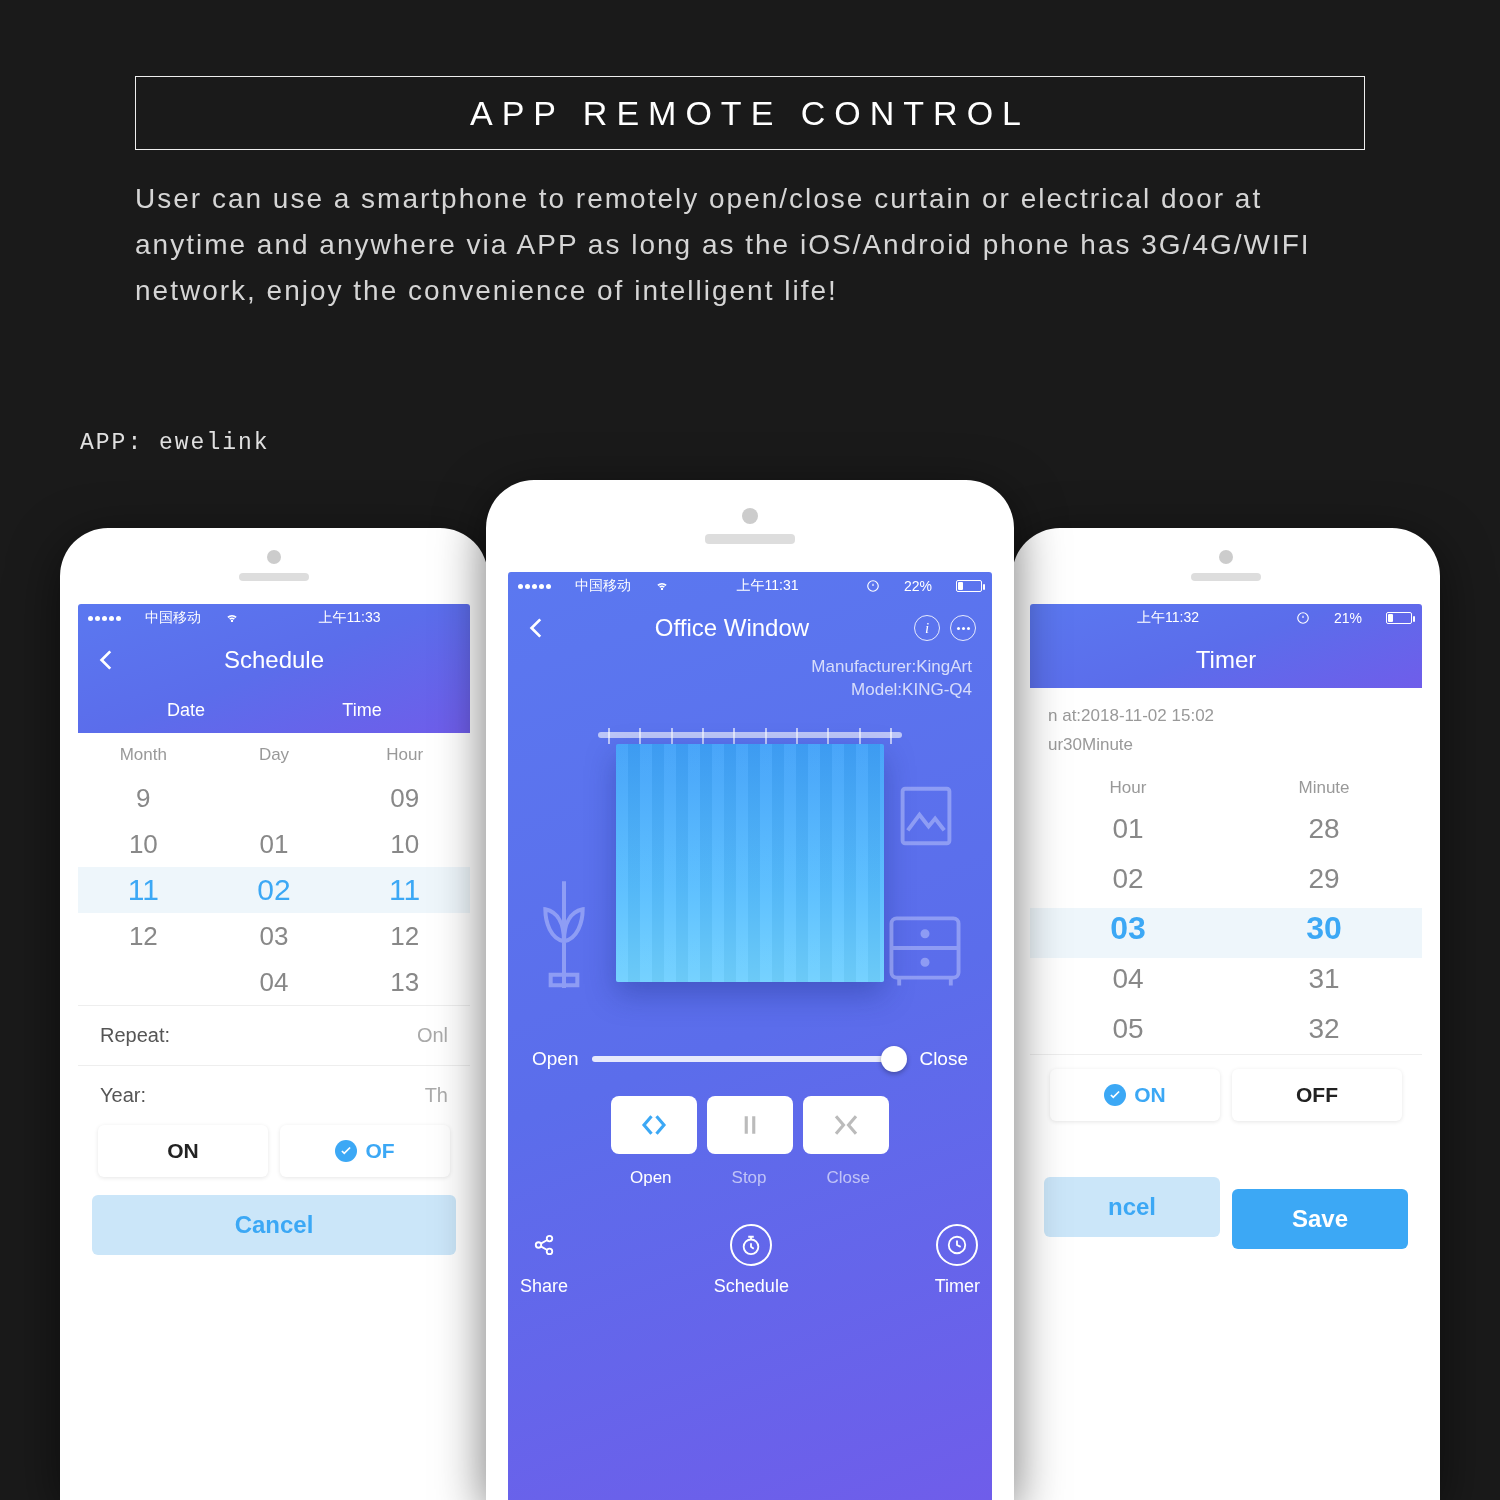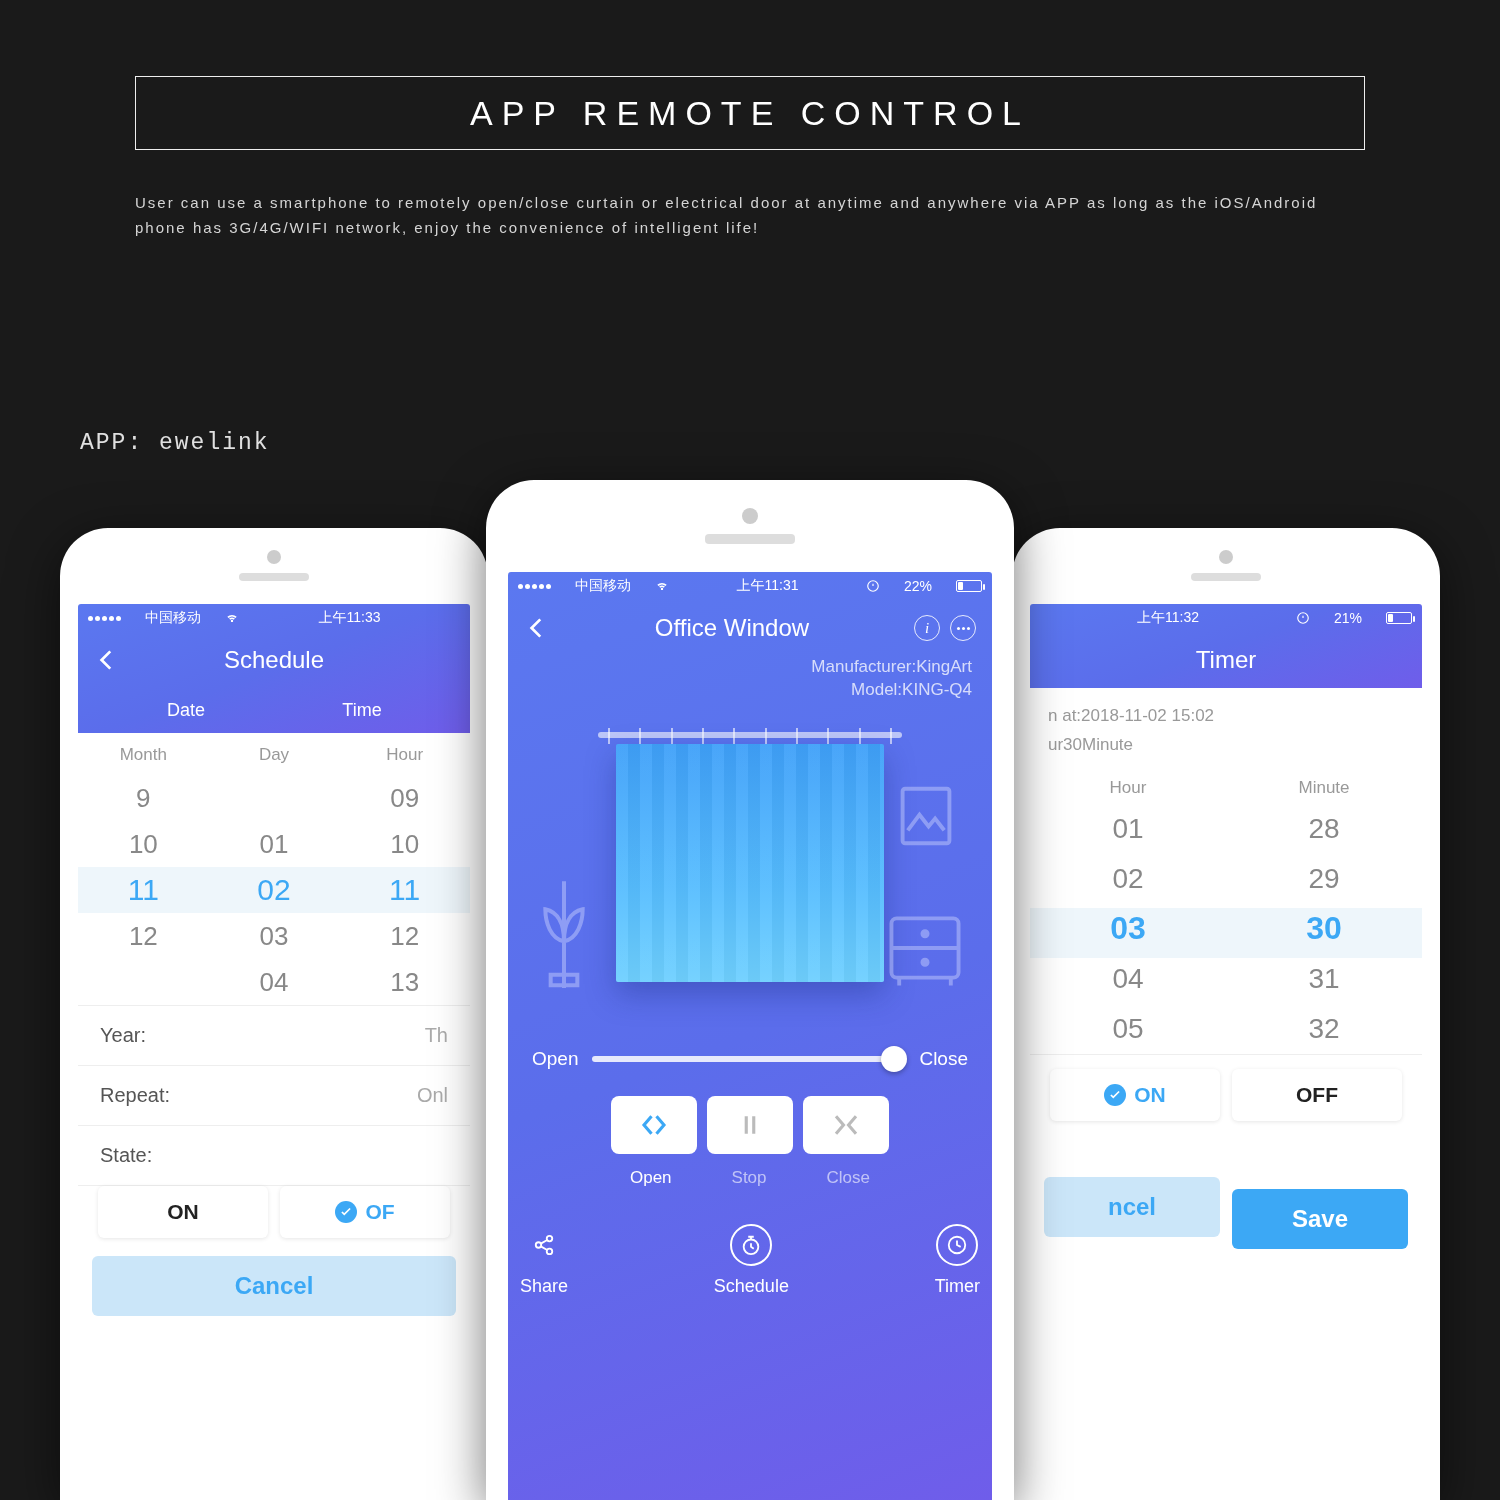--- a/index.html
+++ b/index.html
@@ -16,23 +16,23 @@
     width: 1230px; height: 74px;
     border: 1px solid #eee;
     display: flex; align-items: center; justify-content: center;
   }
   .banner-title {
     color: #fff; font-size: 34px; font-weight: 500;
     letter-spacing: 9px;
   }
   .description {
     position: absolute;
-    left: 135px; top: 191px;
+    left: 135px; top: 176px;
     width: 1230px;
-    color: #d5d5d5; font-size: 15px; line-height: 1.65;
+    color: #d5d5d5; font-size: 28px; line-height: 1.65;
     letter-spacing: 2px;
   }
   .app-label {
     position: absolute;
     left: 80px; top: 430px;
     color: #e0e0e0; font-size: 23px;
     font-family: "Courier New", monospace; letter-spacing: 2px;
   }
   .phones {
     position: absolute; left: 0; top: 480px;
@@ -222,30 +222,26 @@
                 <div style="position: absolute; left: -200%; right: -200%; top: 92px; height: 46px; background: rgb(238, 246, 251); z-index: 0;"></div>
                 <div class="row" style="position: relative; z-index: 1;">09</div>
                 <div class="row" style="position: relative; z-index: 1;">10</div>
                 <div class="row sel" style="position: relative; z-index: 1;">11</div>
                 <div class="row" style="position: relative; z-index: 1;">12</div>
                 <div class="row" style="position: relative; z-index: 1;">13</div>
               </div>
           </div>
         </div>
         <div class="meta-row">
+            <span class="k">Repeat:</span>
+            <span class="v">Onl</span>
+          </div>
+        <div class="meta-row">
             <span class="k">Year:</span>
             <span class="v">Th</span>
-          </div>
-        <div class="meta-row">
-            <span class="k">Repeat:</span>
-            <span class="v">Onl</span>
-          </div>
-        <div class="meta-row" style="border-bottom:1px solid #eee">
-            <span class="k">State:</span>
-            <span></span>
           </div>
         <div class="seg" style="border-top:none;padding-top:0">
           <div class="btn">
               <span>ON</span>
             </div>
           <div class="btn active">
               <span class="check-ic">
                 <svg viewBox="0 0 24 24" width="14" height="14" fill="none" stroke="#fff" stroke-width="3">
                   <path d="M5 12l4 4 10-10"></path>
                 </svg>

